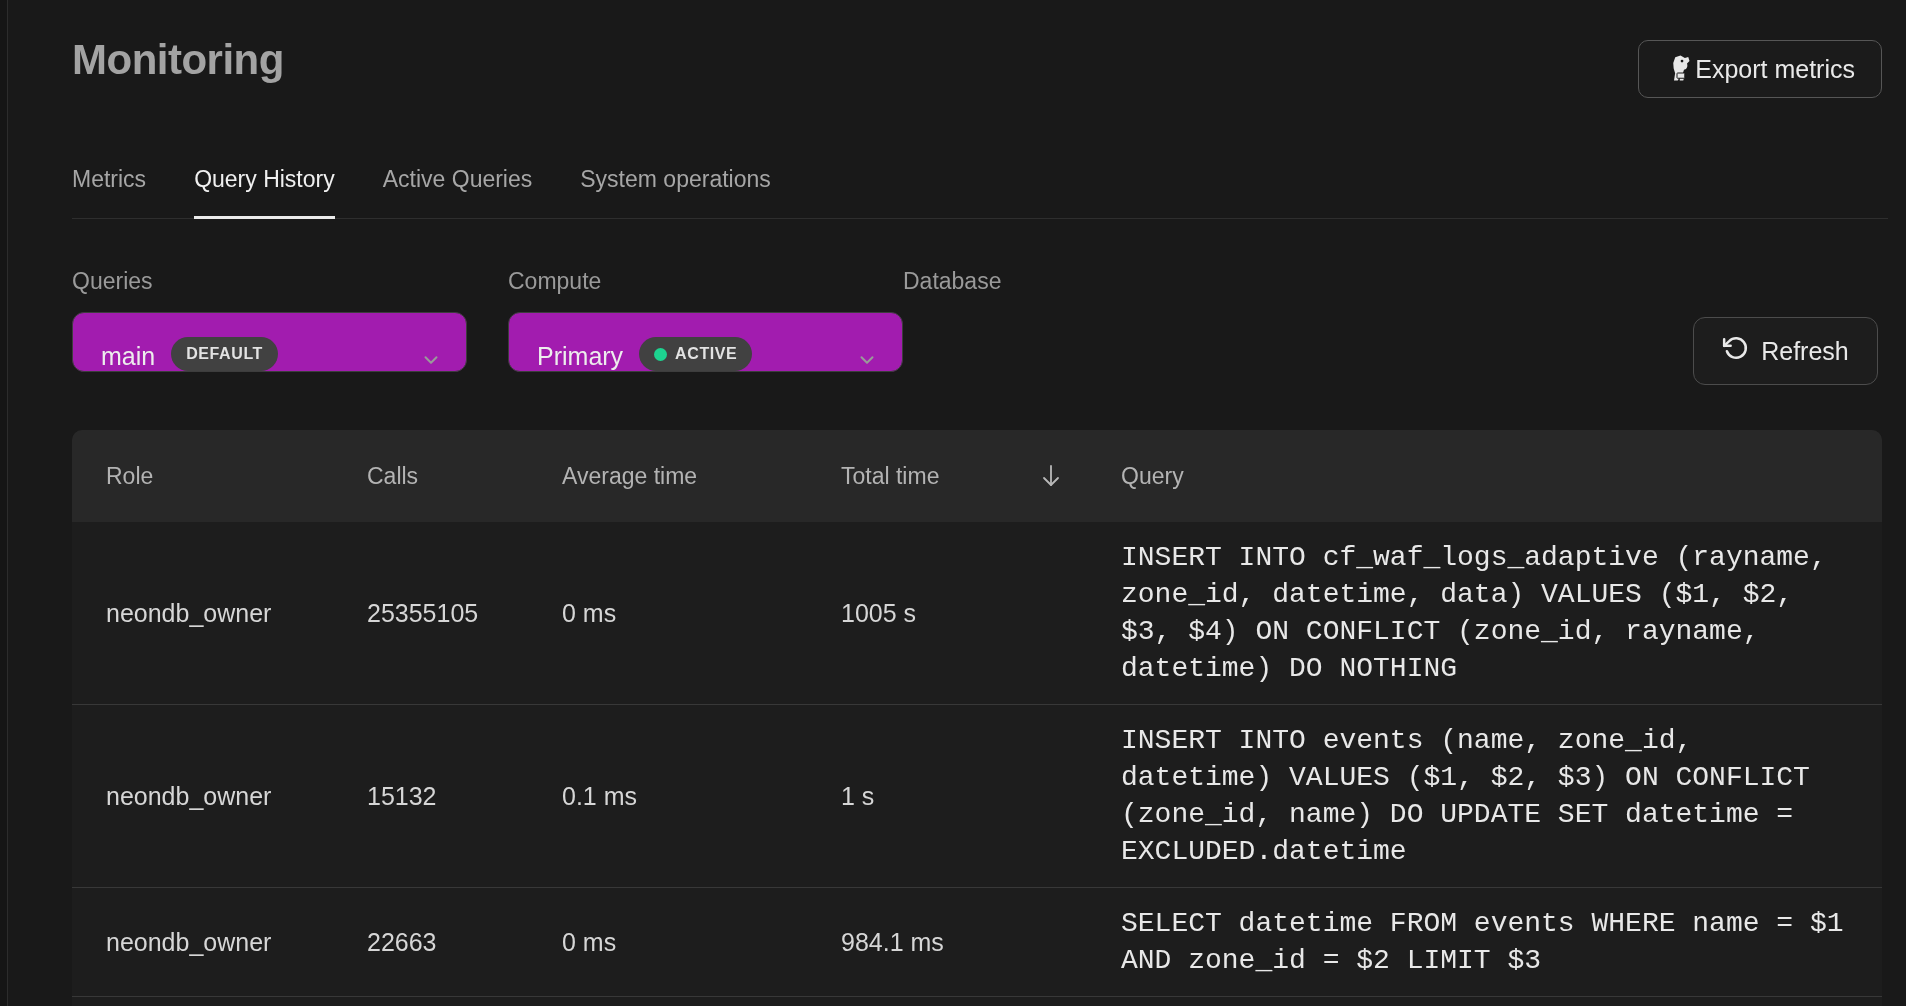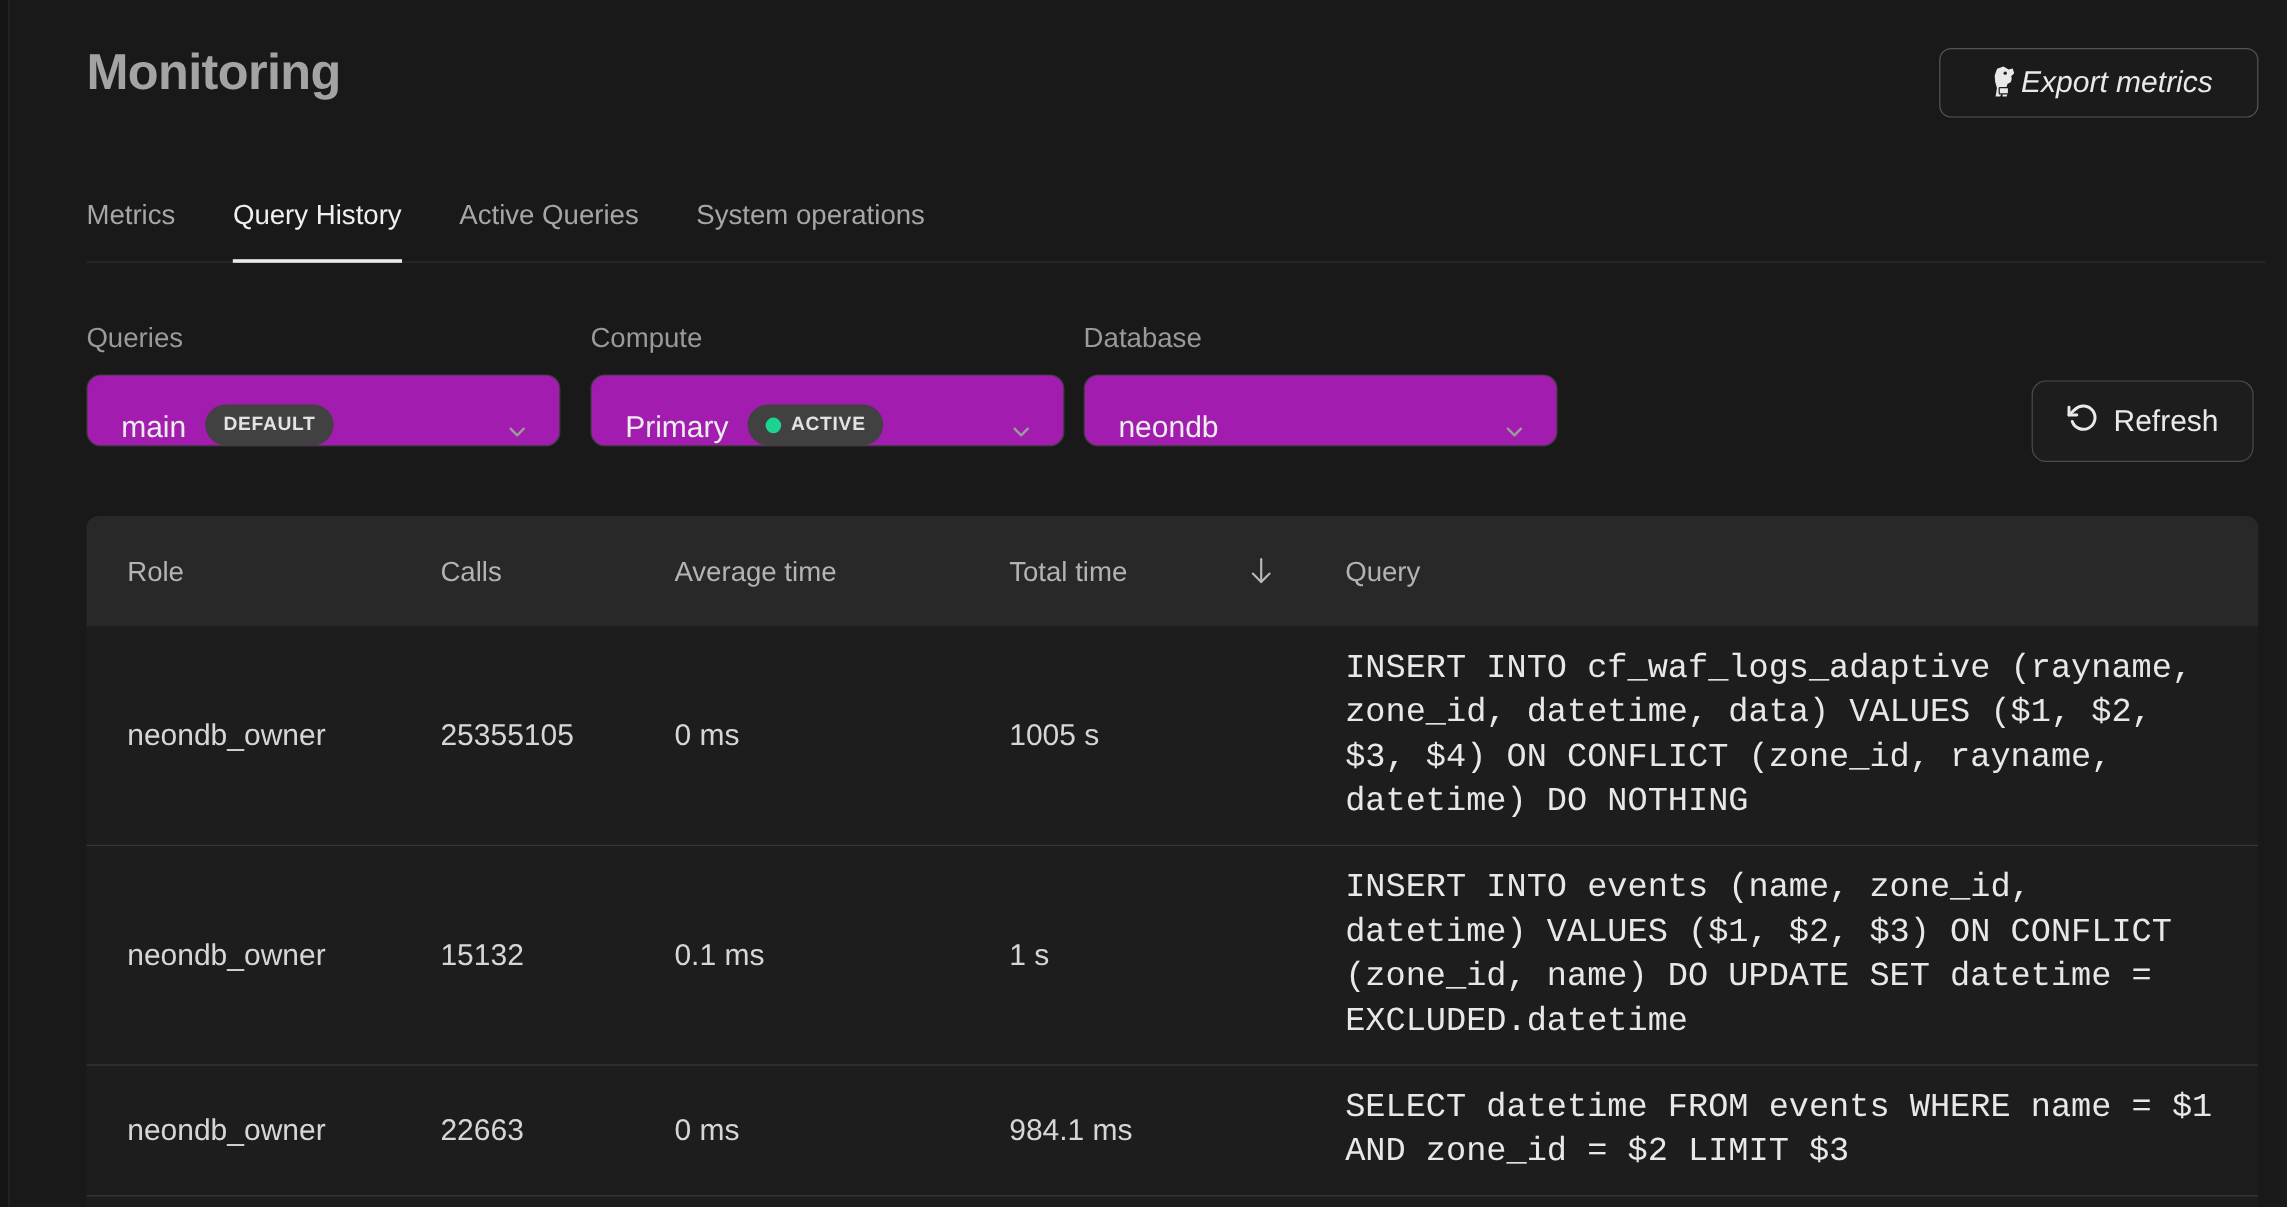--- a/index.html
+++ b/index.html
@@ -12,40 +12,40 @@
     position:absolute; left:0; top:0; width:8px; height:100%;
     background:#151515; border-right:1px solid #2c2c2c;
   }
   
   .page-title {
     position:absolute; left:72px; top:36px;
     font-size:42px; font-weight:700; letter-spacing:-0.5px; color:#a3a3a3;
   }
   .export-btn {
     position:absolute; top:40px; right:24px; height:58px;
-    display:flex; align-items:center; padding:0 37px;
+    display:flex; align-items:center; padding:0 26px;
     background:#1b1b1b; border:1px solid #565656; border-radius:10px;
-    color:#e9e9e9; font-size:25px; font-family:inherit; cursor:pointer;font-style:italic;
+    color:#e9e9e9; font-size:25px; font-family:inherit; cursor:pointer;
   }
   .export-btn svg { display:block; }
   
   .tabs {
     position:absolute; left:72px; right:18px; top:166px;
     display:flex; gap:48px; border-bottom:1px solid #2e2e2e;
   }
   .tab {
     font-size:23px; color:#a6a6a6; padding-bottom:23px;
     border-bottom:3px solid transparent; margin-bottom:-1px; cursor:pointer;
     white-space:nowrap;
   }
   .tab.active { color:#f0f0f0; border-bottom-color:#ebebeb; }
   
   .fgroup { position:absolute; top:268px; width:395px; }
   .fgroup.g-branch { left:72px; }
-  .fgroup.g-compute { left:492px; }
+  .fgroup.g-compute { left:508px; }
   .fgroup.g-database { left:903px; }
   .flabel { font-size:23px; color:#9a9a9a; margin-bottom:17px; }
   .select {
     height:60px; width:395px; background:#a21caf;
     border:1px solid #3d3d3d; border-radius:12px;
     display:flex; align-items:flex-end; padding:0 24px 0 28px; cursor:pointer;
   }
   .select .sval { font-size:25px; color:#ededed; }
   .select .chev { margin-left:auto; display:flex; }
   .badge {
@@ -139,28 +139,20 @@
     <span class="chev">
       <svg width="22" height="22" viewBox="0 0 24 24" fill="none" stroke="#9a9a9a" stroke-width="2.2" stroke-linecap="round" stroke-linejoin="round">
           <path d="M6 9l6 6 6-6"></path>
         </svg>
     </span>
   </div>
 </div>
 
 <div class="fgroup g-database">
   <div class="flabel">Database</div>
-  <div class="select">
-    <span class="sval">neondb</span>
-    <span class="chev">
-      <svg width="22" height="22" viewBox="0 0 24 24" fill="none" stroke="#9a9a9a" stroke-width="2.2" stroke-linecap="round" stroke-linejoin="round">
-          <path d="M6 9l6 6 6-6"></path>
-        </svg>
-    </span>
-  </div>
 </div>
 
 <button class="refresh-btn">
   <span>
     <svg width="26" height="26" viewBox="0 0 24 24" fill="none" stroke="#e9e9e9" stroke-width="2.3" stroke-linecap="round" stroke-linejoin="round">
       <polyline points="2 4 2 10 8 10"></polyline>
       <path d="M4.51 15a9 9 0 1 0 2.13-9.36L2 10"></path>
     </svg>
   </span>
   <span>Refresh</span>

